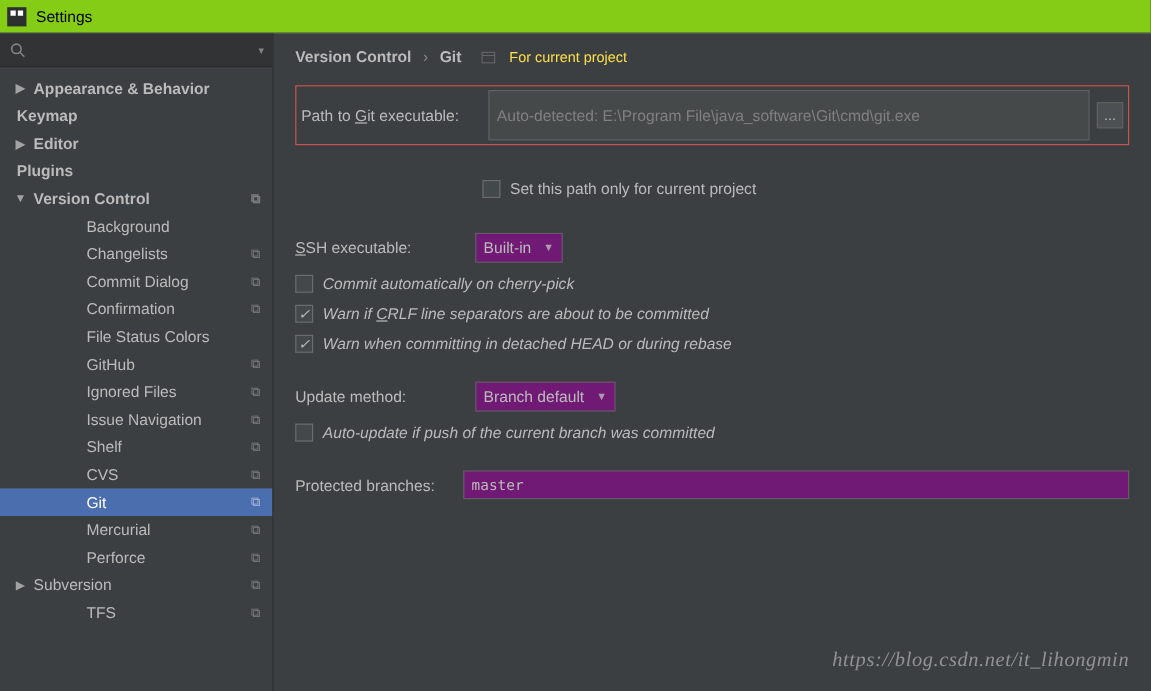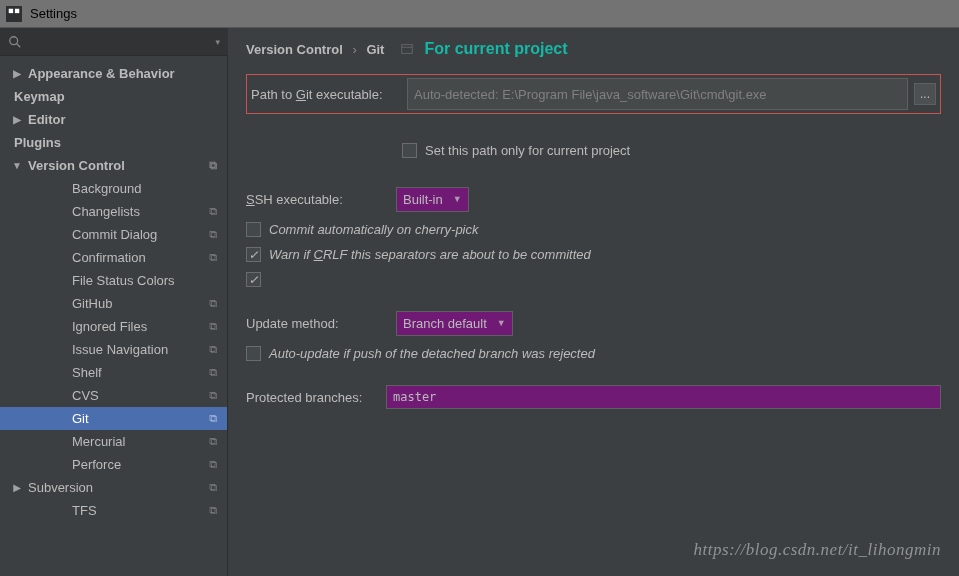--- a/index.html
+++ b/index.html
@@ -1,18 +1,18 @@
 <!DOCTYPE html>
 <html><head>
 <meta charset="utf-8">
 <style>
 * { margin: 0; padding: 0; box-sizing: border-box; font-family: "Segoe UI", Arial, sans-serif; font-size: 13px; }
 body { background: #3c3f41; color: #bbbbbb; width: 959px; height: 576px; overflow: hidden; position: relative; }
 
-.titlebar { background: #737373; height: 28px; display: flex; align-items: center; padding: 0 6px; border-bottom: 1px solid #555; }
+.titlebar { background: #84cc16; height: 28px; display: flex; align-items: center; padding: 0 6px; border-bottom: 1px solid #555; }
 .app-icon { width: 16px; height: 16px; background: #2d2f30; display: inline-flex; align-items: center; justify-content: center; margin-right: 8px; }
 .app-icon svg { width: 14px; height: 14px; }
 .title-text { color: #000; font-size: 13px; }
 
 .search-bar { background: #313335; height: 28px; display: flex; align-items: center; padding: 0 8px; border-bottom: 1px solid #2b2d2e; width: 228px; }
 .search-icon { width: 14px; height: 14px; margin-right: 6px; opacity: 0.7; }
 .search-input { background: transparent; border: none; color: #bbb; outline: none; flex: 1; }
 
 .main { display: flex; height: calc(100% - 28px); }
 .sidebar { width: 228px; background: #3c3f41; display: flex; flex-direction: column; border-right: 1px solid #2b2d2e; }
@@ -23,29 +23,29 @@
 .tree-item.selected { background: #4b6eaf; color: #ffffff; }
 .tree-item.expandable { padding-left: 28px; }
 .tree-arrow { position: absolute; left: 12px; width: 10px; display: inline-flex; align-items: center; justify-content: center; opacity: 0.8; font-size: 10px; }
 .tree-copy { position: absolute; right: 10px; opacity: 0.5; font-size: 11px; }
 
 .content { flex: 1; background: #3c3f41; display: flex; flex-direction: column; overflow: hidden; }
 .content-header { padding: 12px 14px 10px 18px; display: flex; align-items: center; gap: 10px; }
 .breadcrumb { color: #bbbbbb; font-weight: bold; }
 .bc-sep { color: #888; margin: 0 6px; font-weight: normal; }
 .scope-icon { width: 14px; height: 14px; opacity: 0.7; margin-left: 6px; }
-.scope-text { color: #14b8a6; font-size: 16px; font-weight: bold; }
+.scope-text { color: #fde047; font-size: 12px; }
 
 .panel { padding: 6px 18px; }
 .row { display: flex; align-items: center; margin-bottom: 10px; min-height: 26px; margin-top: 23px; }
 .label { width: 150px; color: #bbbbbb; }
 .label .ul { text-decoration: underline; }
 
 .highlight-row { border: 1px solid #c75450; padding: 3px 4px; margin-bottom: 22px; display: flex; align-items: center; gap: 6px; }
-.text-input { flex: 1; background: #45494a; border: 1px solid #5e6060; color: #808080; padding: 3px 6px; height: 32px; outline: none; }
+.text-input { flex: 1; background: #45494a; border: 1px solid #5e6060; color: #808080; padding: 3px 6px; height: 42px; outline: none; }
 .browse-btn { width: 22px; height: 22px; background: #4c5052; border: 1px solid #5e6060; color: #bbb; display: flex; align-items: center; justify-content: center; cursor: pointer; font-size: 12px; }
 
 .checkbox-row { display: flex; align-items: center; gap: 8px; margin-bottom: 10px; padding-left: 0; font-style: italic; }
 .chk { width: 15px; height: 15px; border: 1px solid #6b6b6b; background: #43494a; display: inline-flex; align-items: center; justify-content: center; cursor: pointer; flex-shrink: 0; }
 .chk.checked::after { content: "✓"; color: #bbbbbb; font-size: 12px; line-height: 1; }
 .chk-label { color: #bbbbbb; }
 .chk-label .ul { text-decoration: underline; }
 
 .select { background: #701a75; border: 1px solid #5e6060; color: #bbbbbb; padding: 3px 6px; height: 25px; display: inline-flex; align-items: center; gap: 10px; cursor: pointer; }
 .select-arrow { font-size: 9px; opacity: 0.8; }
@@ -194,38 +194,39 @@
         </div>
       </div>
 
       <div class="checkbox-row">
         <span class="chk"></span>
         <span class="chk-label">Commit automatically on cherry-pick</span>
       </div>
 
       <div class="checkbox-row">
         <span class="chk checked"></span>
-        <span class="chk-label"><span>Warn if </span><span class="ul">C</span><span>RLF this separators are about to be committed</span></span>
+        <span class="chk-label"><span>Warn if </span><span class="ul">C</span><span>RLF line separators are about to be committed</span></span>
       </div>
 
       <div class="checkbox-row">
         <span class="chk checked"></span>
+        <span class="chk-label">Warn when committing in detached HEAD or during rebase</span>
       </div>
 
       <div class="row">
         <span class="label">Update method:</span>
         <div class="select">
           <span>Branch default</span>
           <span class="select-arrow">▼</span>
         </div>
       </div>
 
       <div class="checkbox-row">
         <span class="chk"></span>
-        <span class="chk-label">Auto-update if push of the detached branch was rejected</span>
+        <span class="chk-label">Auto-update if push of the current branch was committed</span>
       </div>
 
       <div class="row">
         <span class="label" style="width:140px;">Protected branches:</span>
         <input class="protected-input" value="master" style="">
       </div>
     </div>
   </div>
 </div>
 

